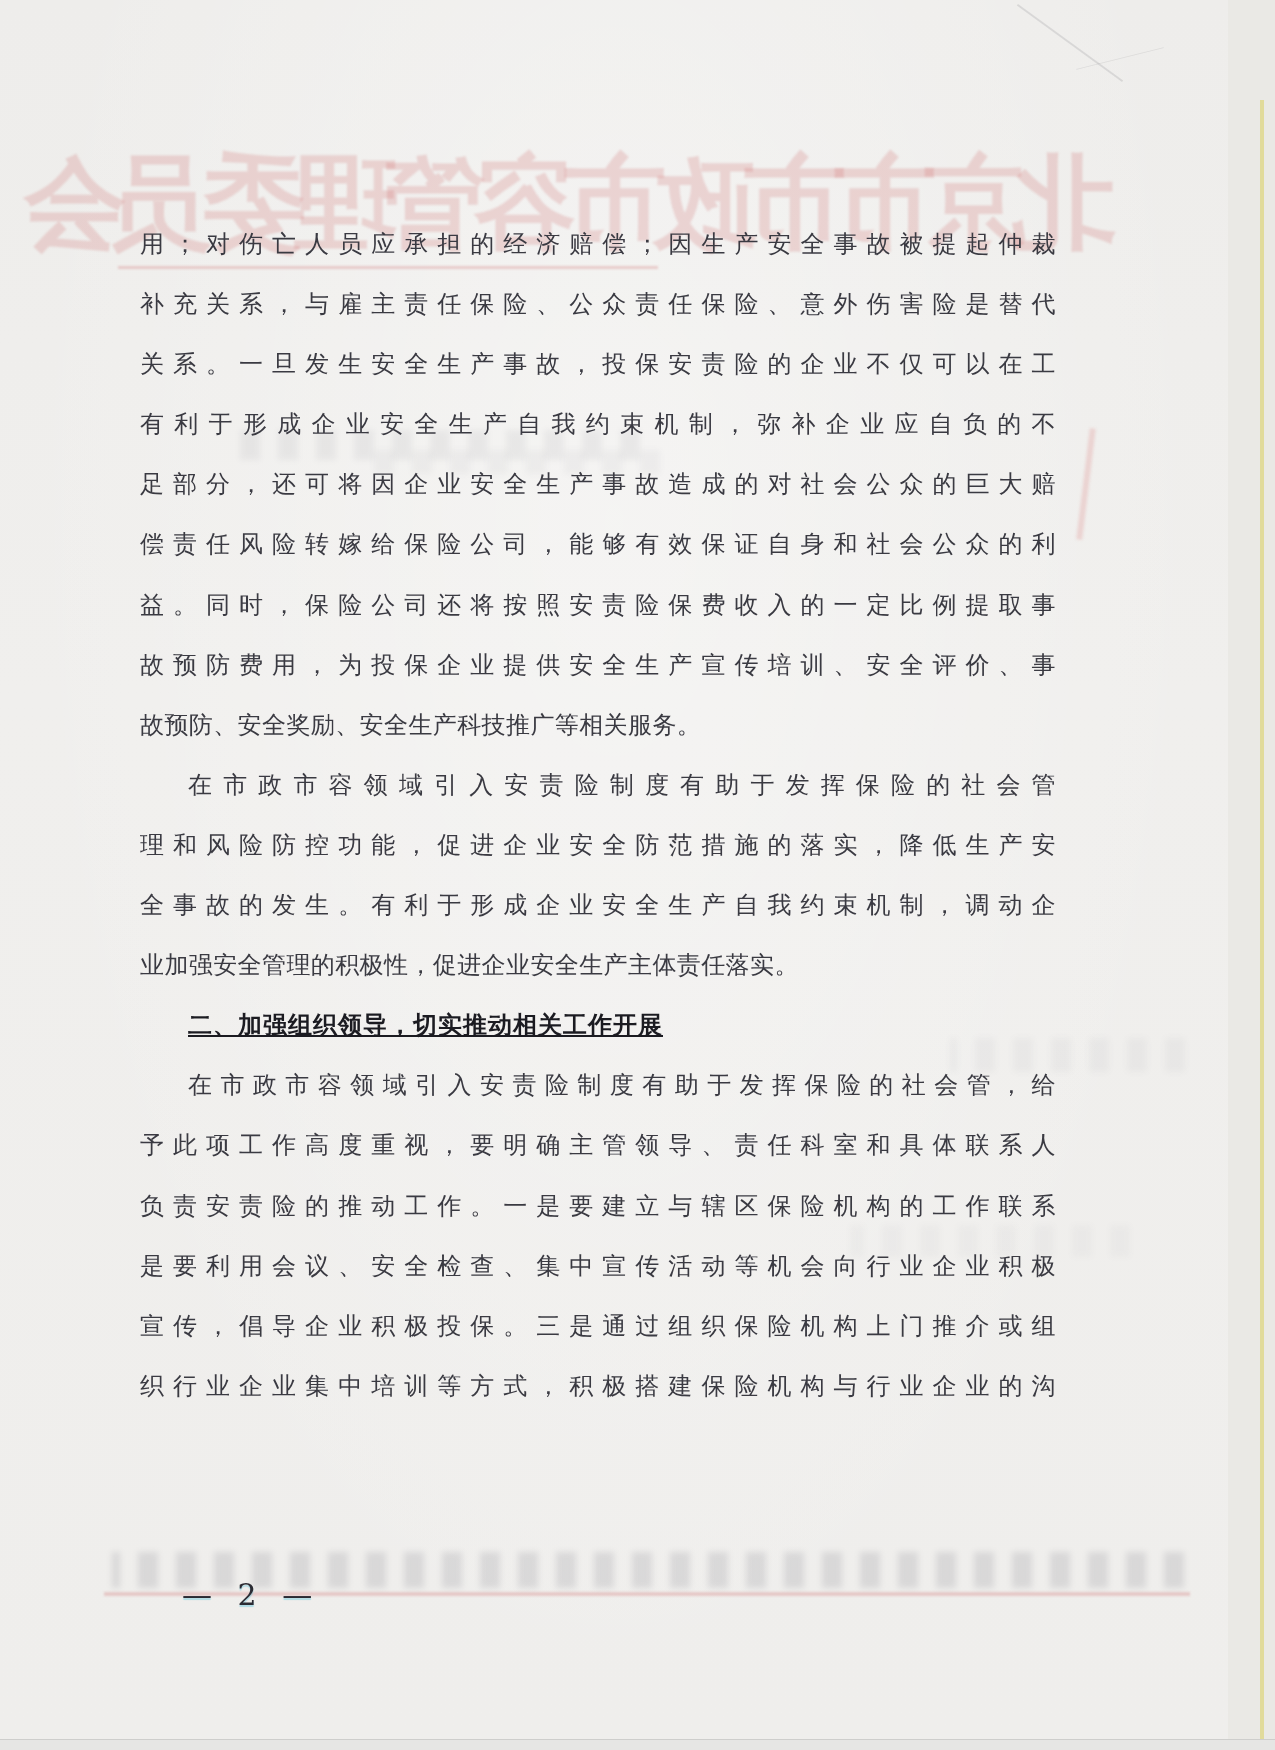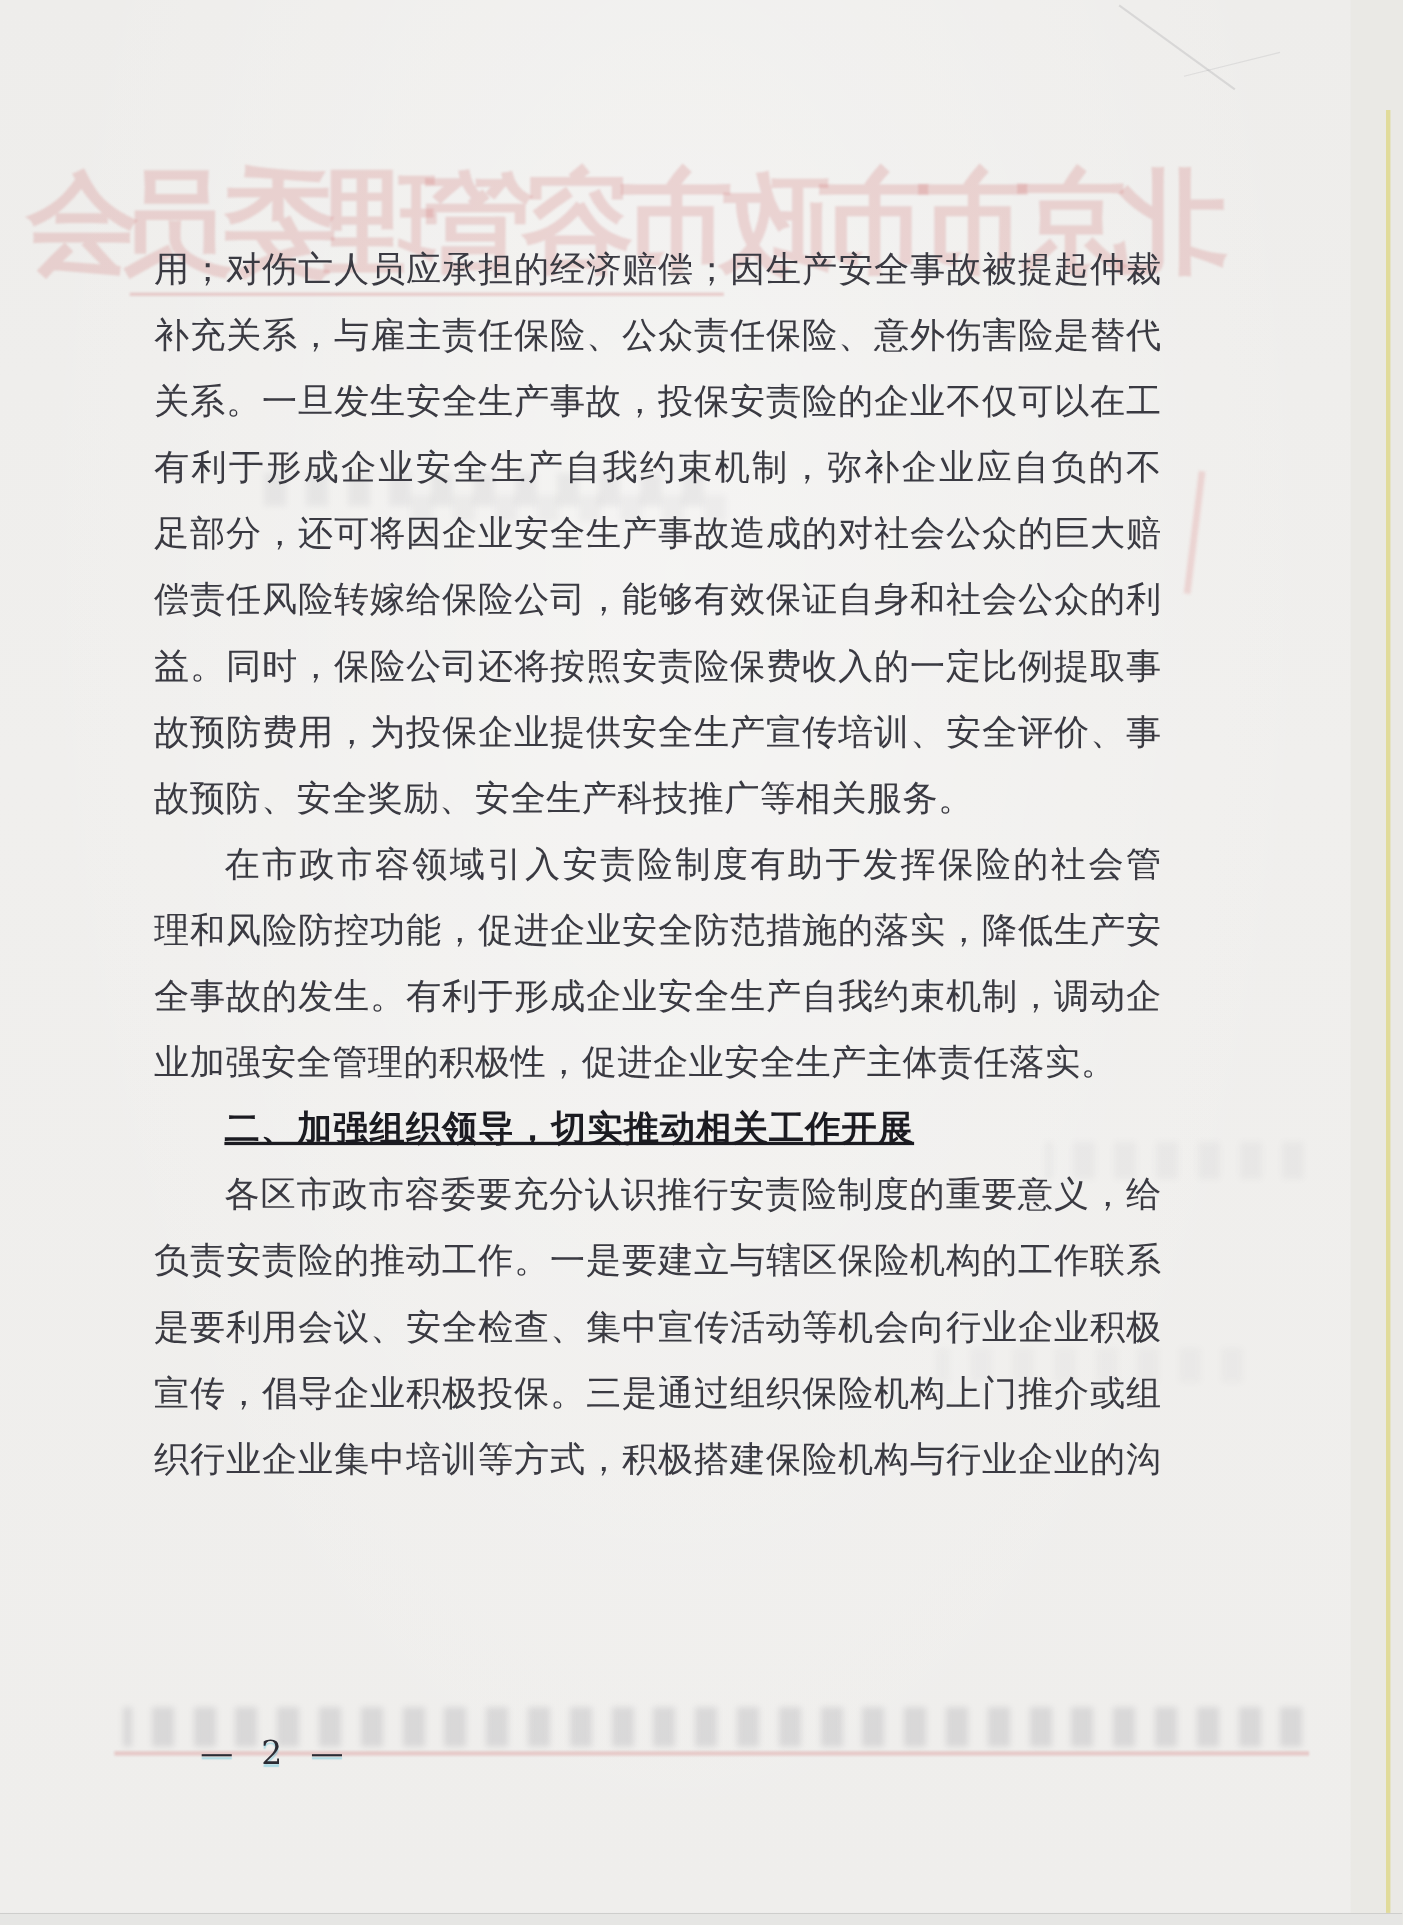--- a/index.html
+++ b/index.html
@@ -48,21 +48,21 @@
     position:absolute;left:1083px;top:428px;width:6px;height:112px;
     background:rgba(219,128,128,.25);transform:rotate(7deg);filter:blur(1.5px);
   }
 
   
   .body-text{
     position:absolute;left:140px;top:214px;width:916px;
     color:#3a3a42;
   }
   .line{
-    height:60.1px;line-height:60.1px;font-size:32px;letter-spacing:.4px;
+    height:60.1px;line-height:60.1px;font-size:24px;letter-spacing:.4px;
     white-space:nowrap;
   }
   .line.fill{white-space:normal;text-align:justify;text-align-last:justify;}
   .line.indent{text-indent:2em;}
   .line.heading{
     font-family:"Liberation Sans","DejaVu Sans",sans-serif;
     font-weight:bold;color:#1b1b21;letter-spacing:1px;text-decoration:underline;
   }
   
   .page-number{
@@ -95,21 +95,22 @@
       <div class="line fill">足部分，还可将因企业安全生产事故造成的对社会公众的巨大赔</div>
       <div class="line fill">偿责任风险转嫁给保险公司，能够有效保证自身和社会公众的利</div>
       <div class="line fill">益。同时，保险公司还将按照安责险保费收入的一定比例提取事</div>
       <div class="line fill">故预防费用，为投保企业提供安全生产宣传培训、安全评价、事</div>
       <div class="line">故预防、安全奖励、安全生产科技推广等相关服务。</div>
       <div class="line indent fill">在市政市容领域引入安责险制度有助于发挥保险的社会管</div>
       <div class="line fill">理和风险防控功能，促进企业安全防范措施的落实，降低生产安</div>
       <div class="line fill">全事故的发生。有利于形成企业安全生产自我约束机制，调动企</div>
       <div class="line">业加强安全管理的积极性，促进企业安全生产主体责任落实。</div>
       <div class="line indent heading">二、加强组织领导，切实推动相关工作开展</div>
-      <div class="line indent fill">各区市政市容委要充分认识推行安责险制度的重要意义，给</div>
+      <div class="line indent fill">在市政市容领域引入安责险制度有助于发挥保险的社会管，给</div>
+      <div class="line fill">予此项工作高度重视，要明确主管领导、责任科室和具体联系人</div>
       <div class="line fill">负责安责险的推动工作。一是要建立与辖区保险机构的工作联系</div>
       <div class="line fill">是要利用会议、安全检查、集中宣传活动等机会向行业企业积极</div>
       <div class="line fill">宣传，倡导企业积极投保。三是通过组织保险机构上门推介或组</div>
       <div class="line fill">织行业企业集中培训等方式，积极搭建保险机构与行业企业的沟</div>
     </div>
 
   <div class="page-number">— 2 —</div>
 
   <div class="crease-1"></div>
   <div class="crease-2"></div>

